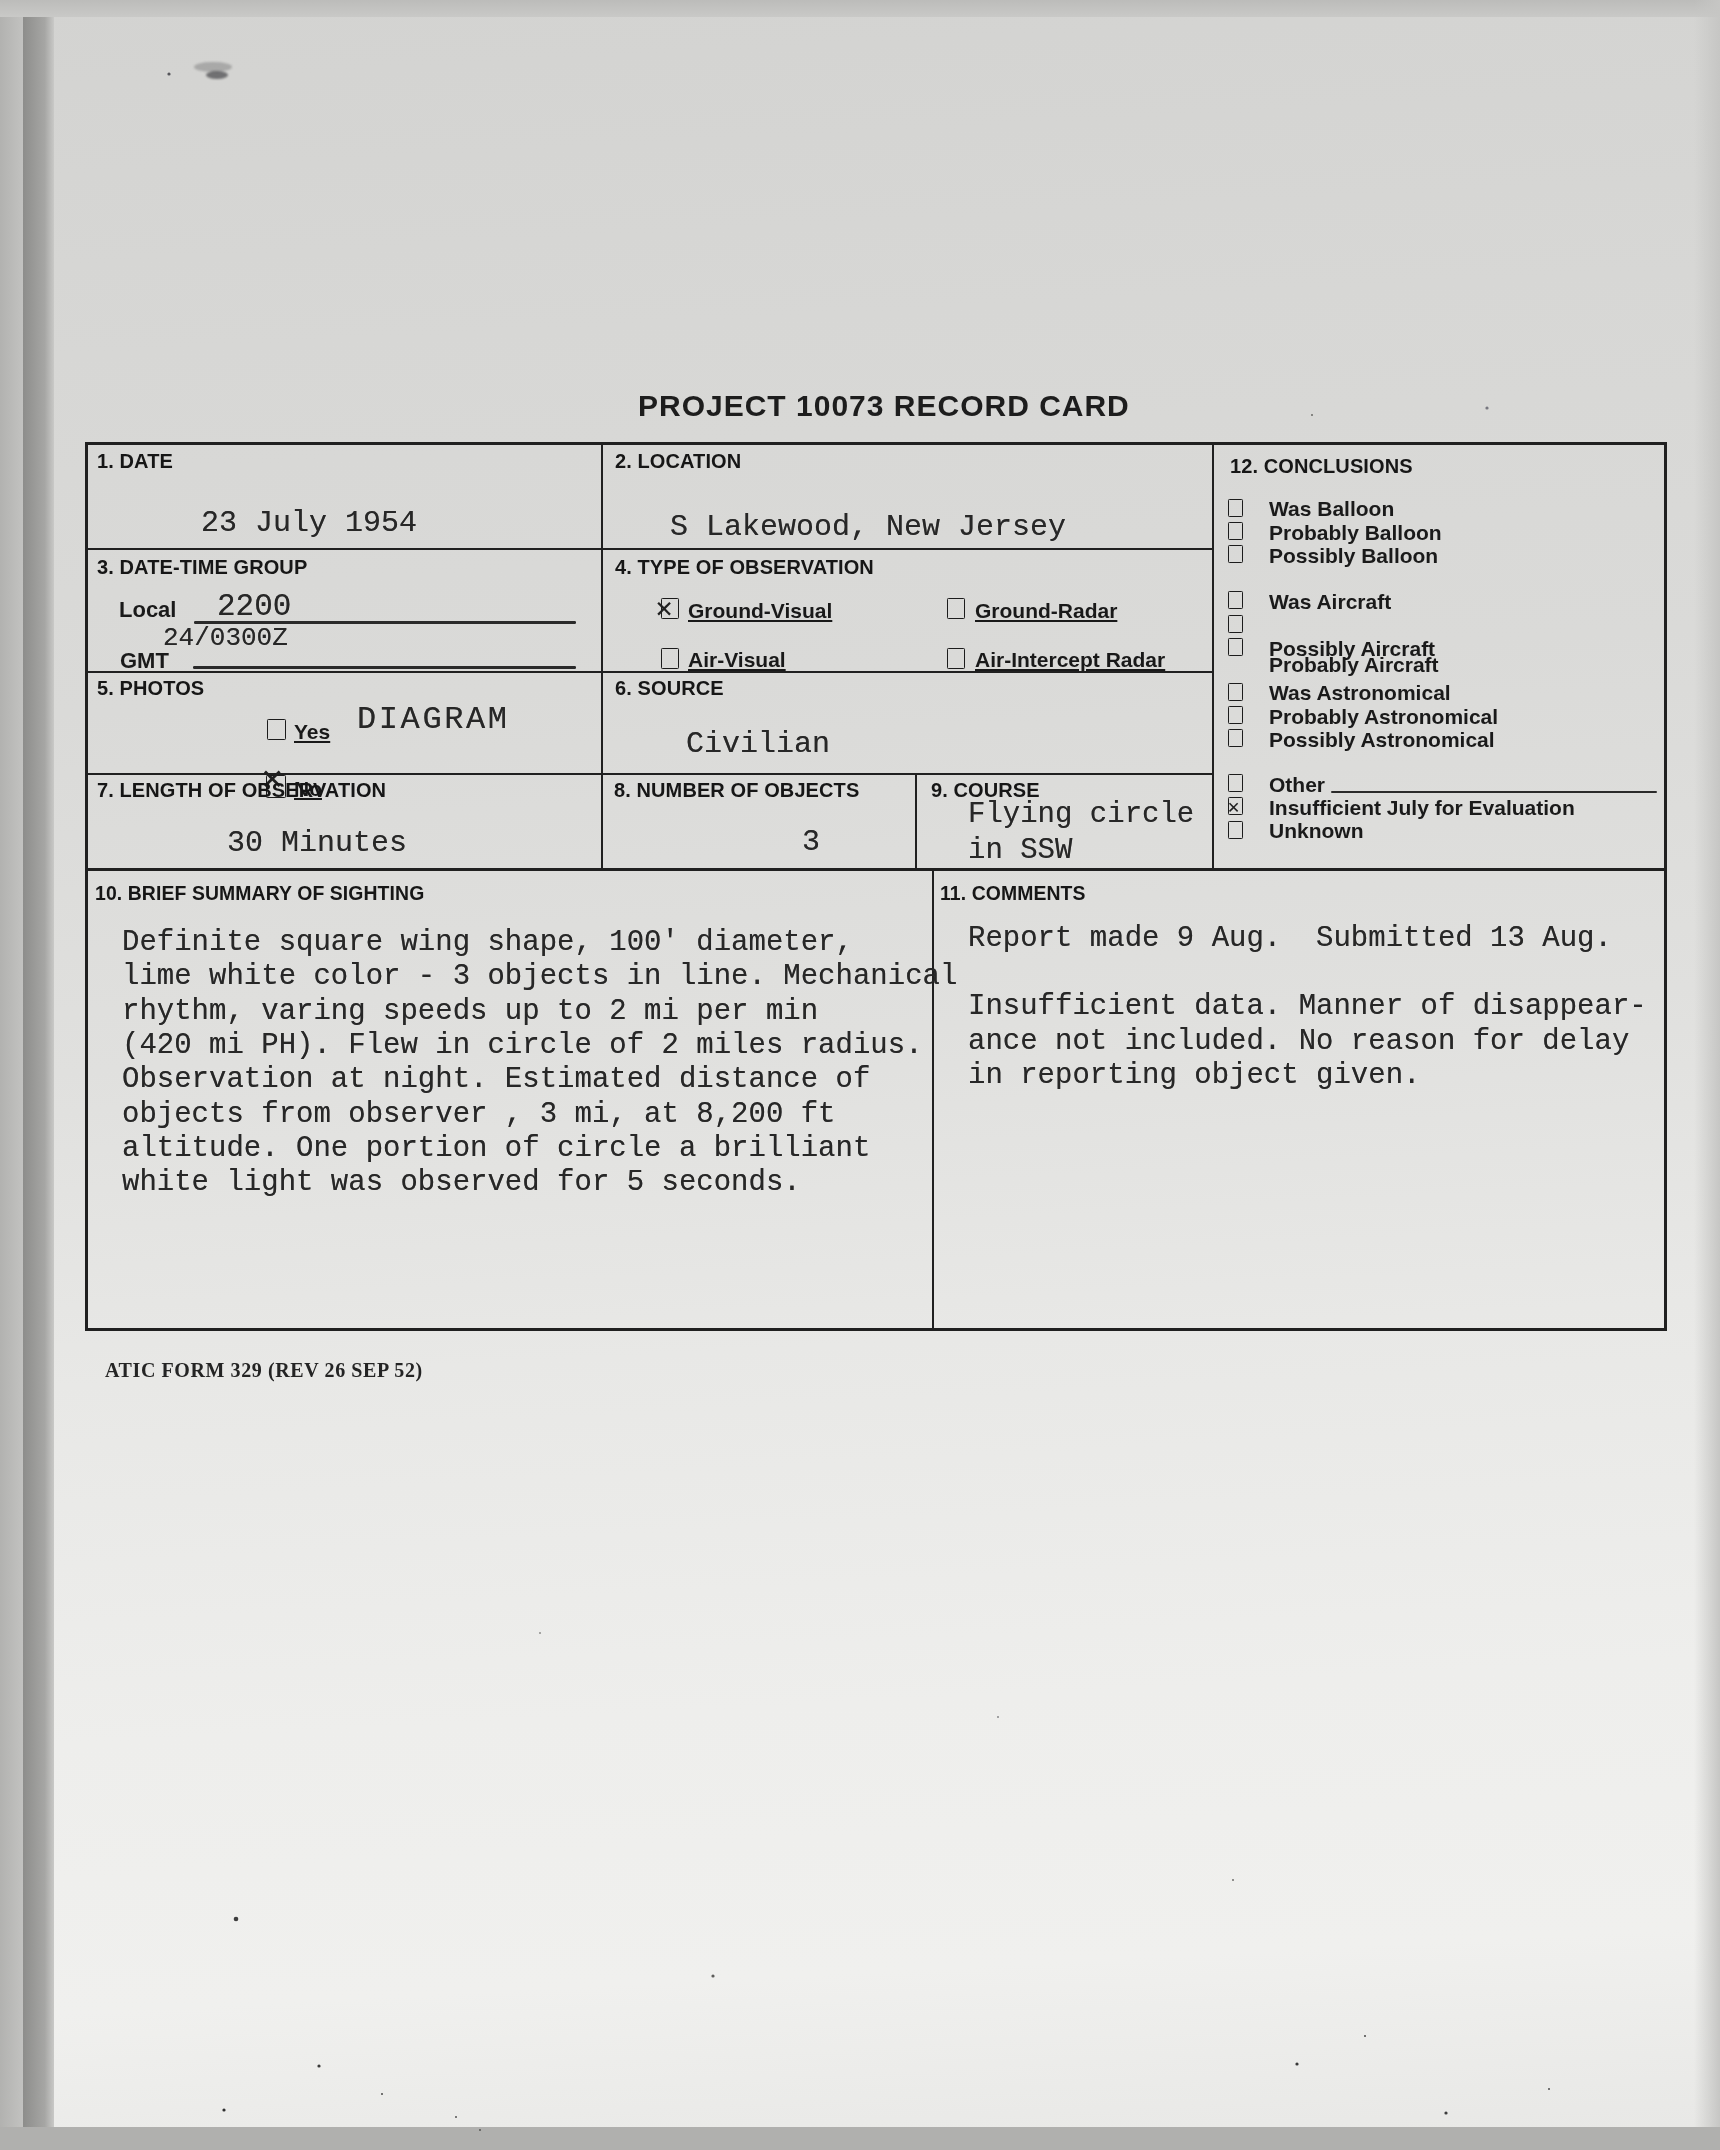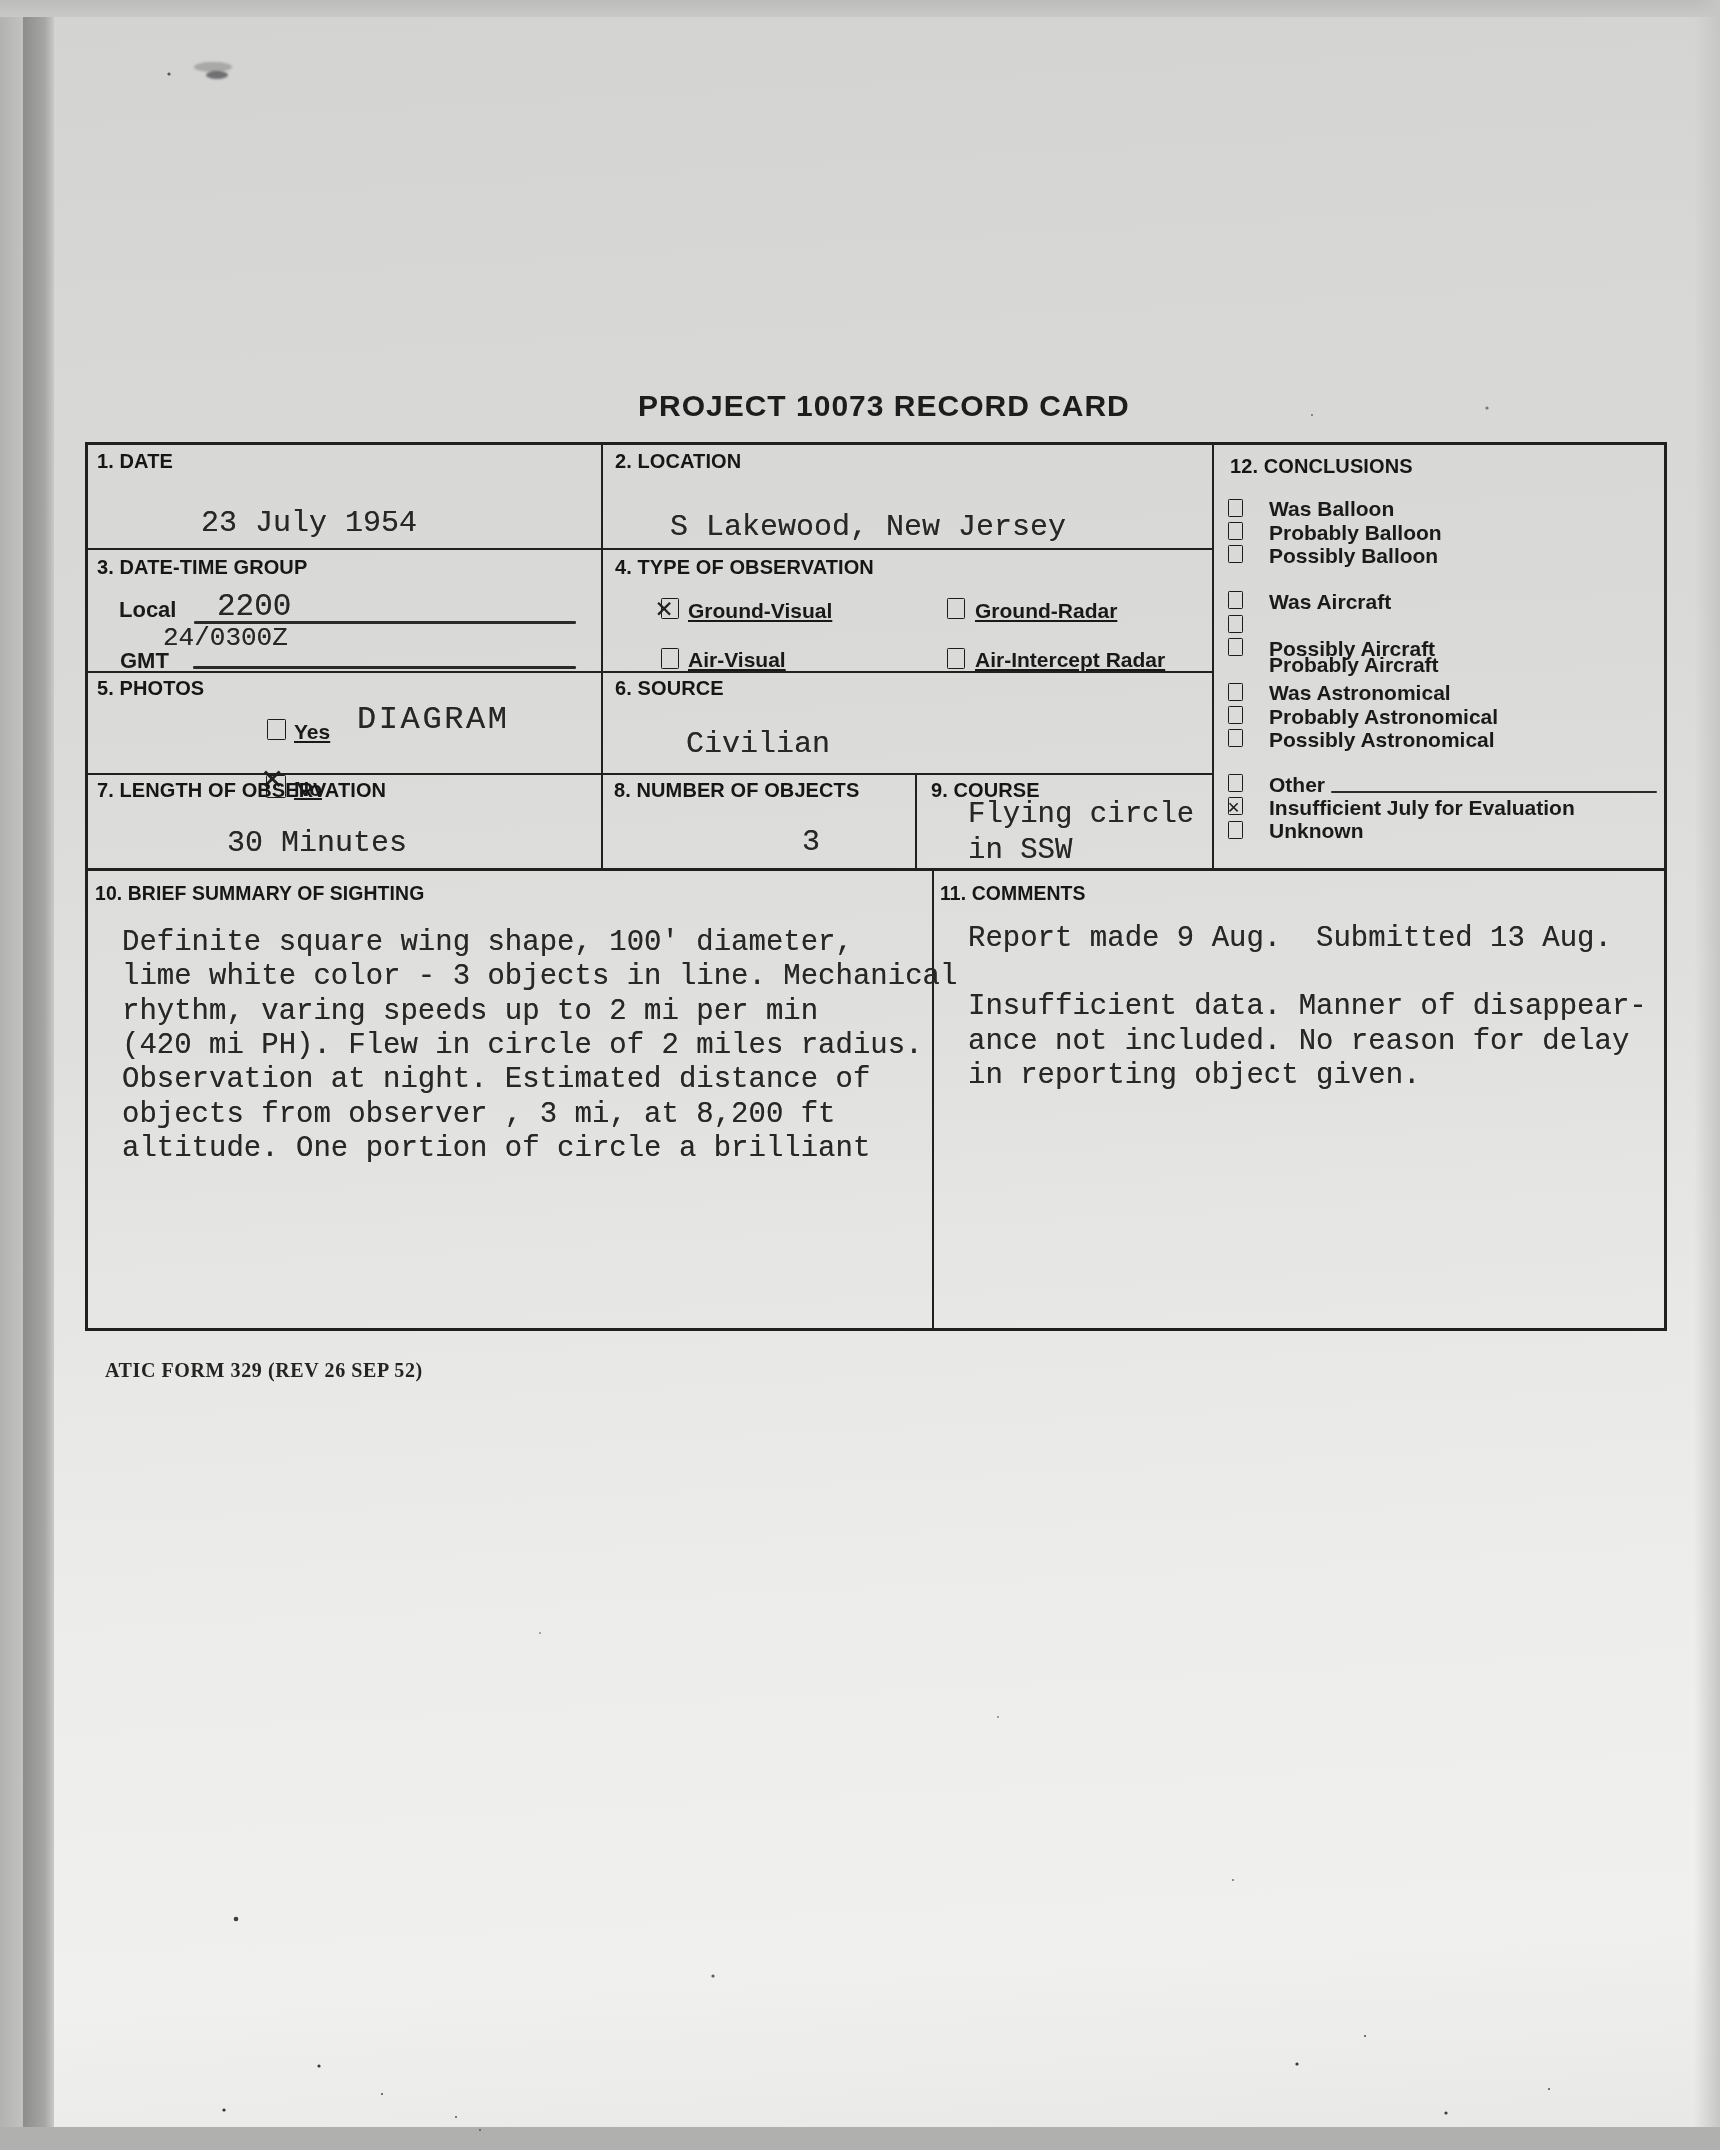--- a/index.html
+++ b/index.html
@@ -120,20 +120,21 @@
   <div class="typed t45" style="left:968px;top:834px;">in SSW</div>
 
   <div class="label label-sm" style="left:95px;top:882px;">10. BRIEF SUMMARY OF SIGHTING</div>
   <div class="typed t45" style="left:122px;top:926px;">Definite square wing shape, 100' diameter,</div>
   <div class="typed t45" style="left:122px;top:960px;">lime white color - 3 objects in line. Mechanical</div>
   <div class="typed t45" style="left:122px;top:995px;">rhythm, varing speeds up to 2 mi per min</div>
   <div class="typed t45" style="left:122px;top:1029px;">(420 mi PH). Flew in circle of 2 miles radius.</div>
   <div class="typed t45" style="left:122px;top:1063px;">Observation at night. Estimated distance of</div>
   <div class="typed t45" style="left:122px;top:1098px;">objects from observer , 3 mi, at 8,200 ft</div>
   <div class="typed t45" style="left:122px;top:1132px;">altitude. One portion of circle a brilliant</div>
+  <div class="typed t45" style="left:122px;top:1166px;">white light was observed for 5 seconds.</div>
 
   <div class="label label-sm" style="left:940px;top:882px;">11. COMMENTS</div>
   <div class="typed t45" style="left:968px;top:922px;">Report made 9 Aug.  Submitted 13 Aug.</div>
   <div class="typed t45" style="left:968px;top:990px;">Insufficient data. Manner of disappear-</div>
   <div class="typed t45" style="left:968px;top:1059px;">in reporting object given.</div>
   <div class="typed t45" style="left:968px;top:1025px;">ance not included. No reason for delay</div>
 
   <div class="label" style="left:1230px;top:455px;">12. CONCLUSIONS</div>
 
   <span class="cb" style="left:1228px;top:499px;width:13px;height:16px;" data-checked="false"></span>

